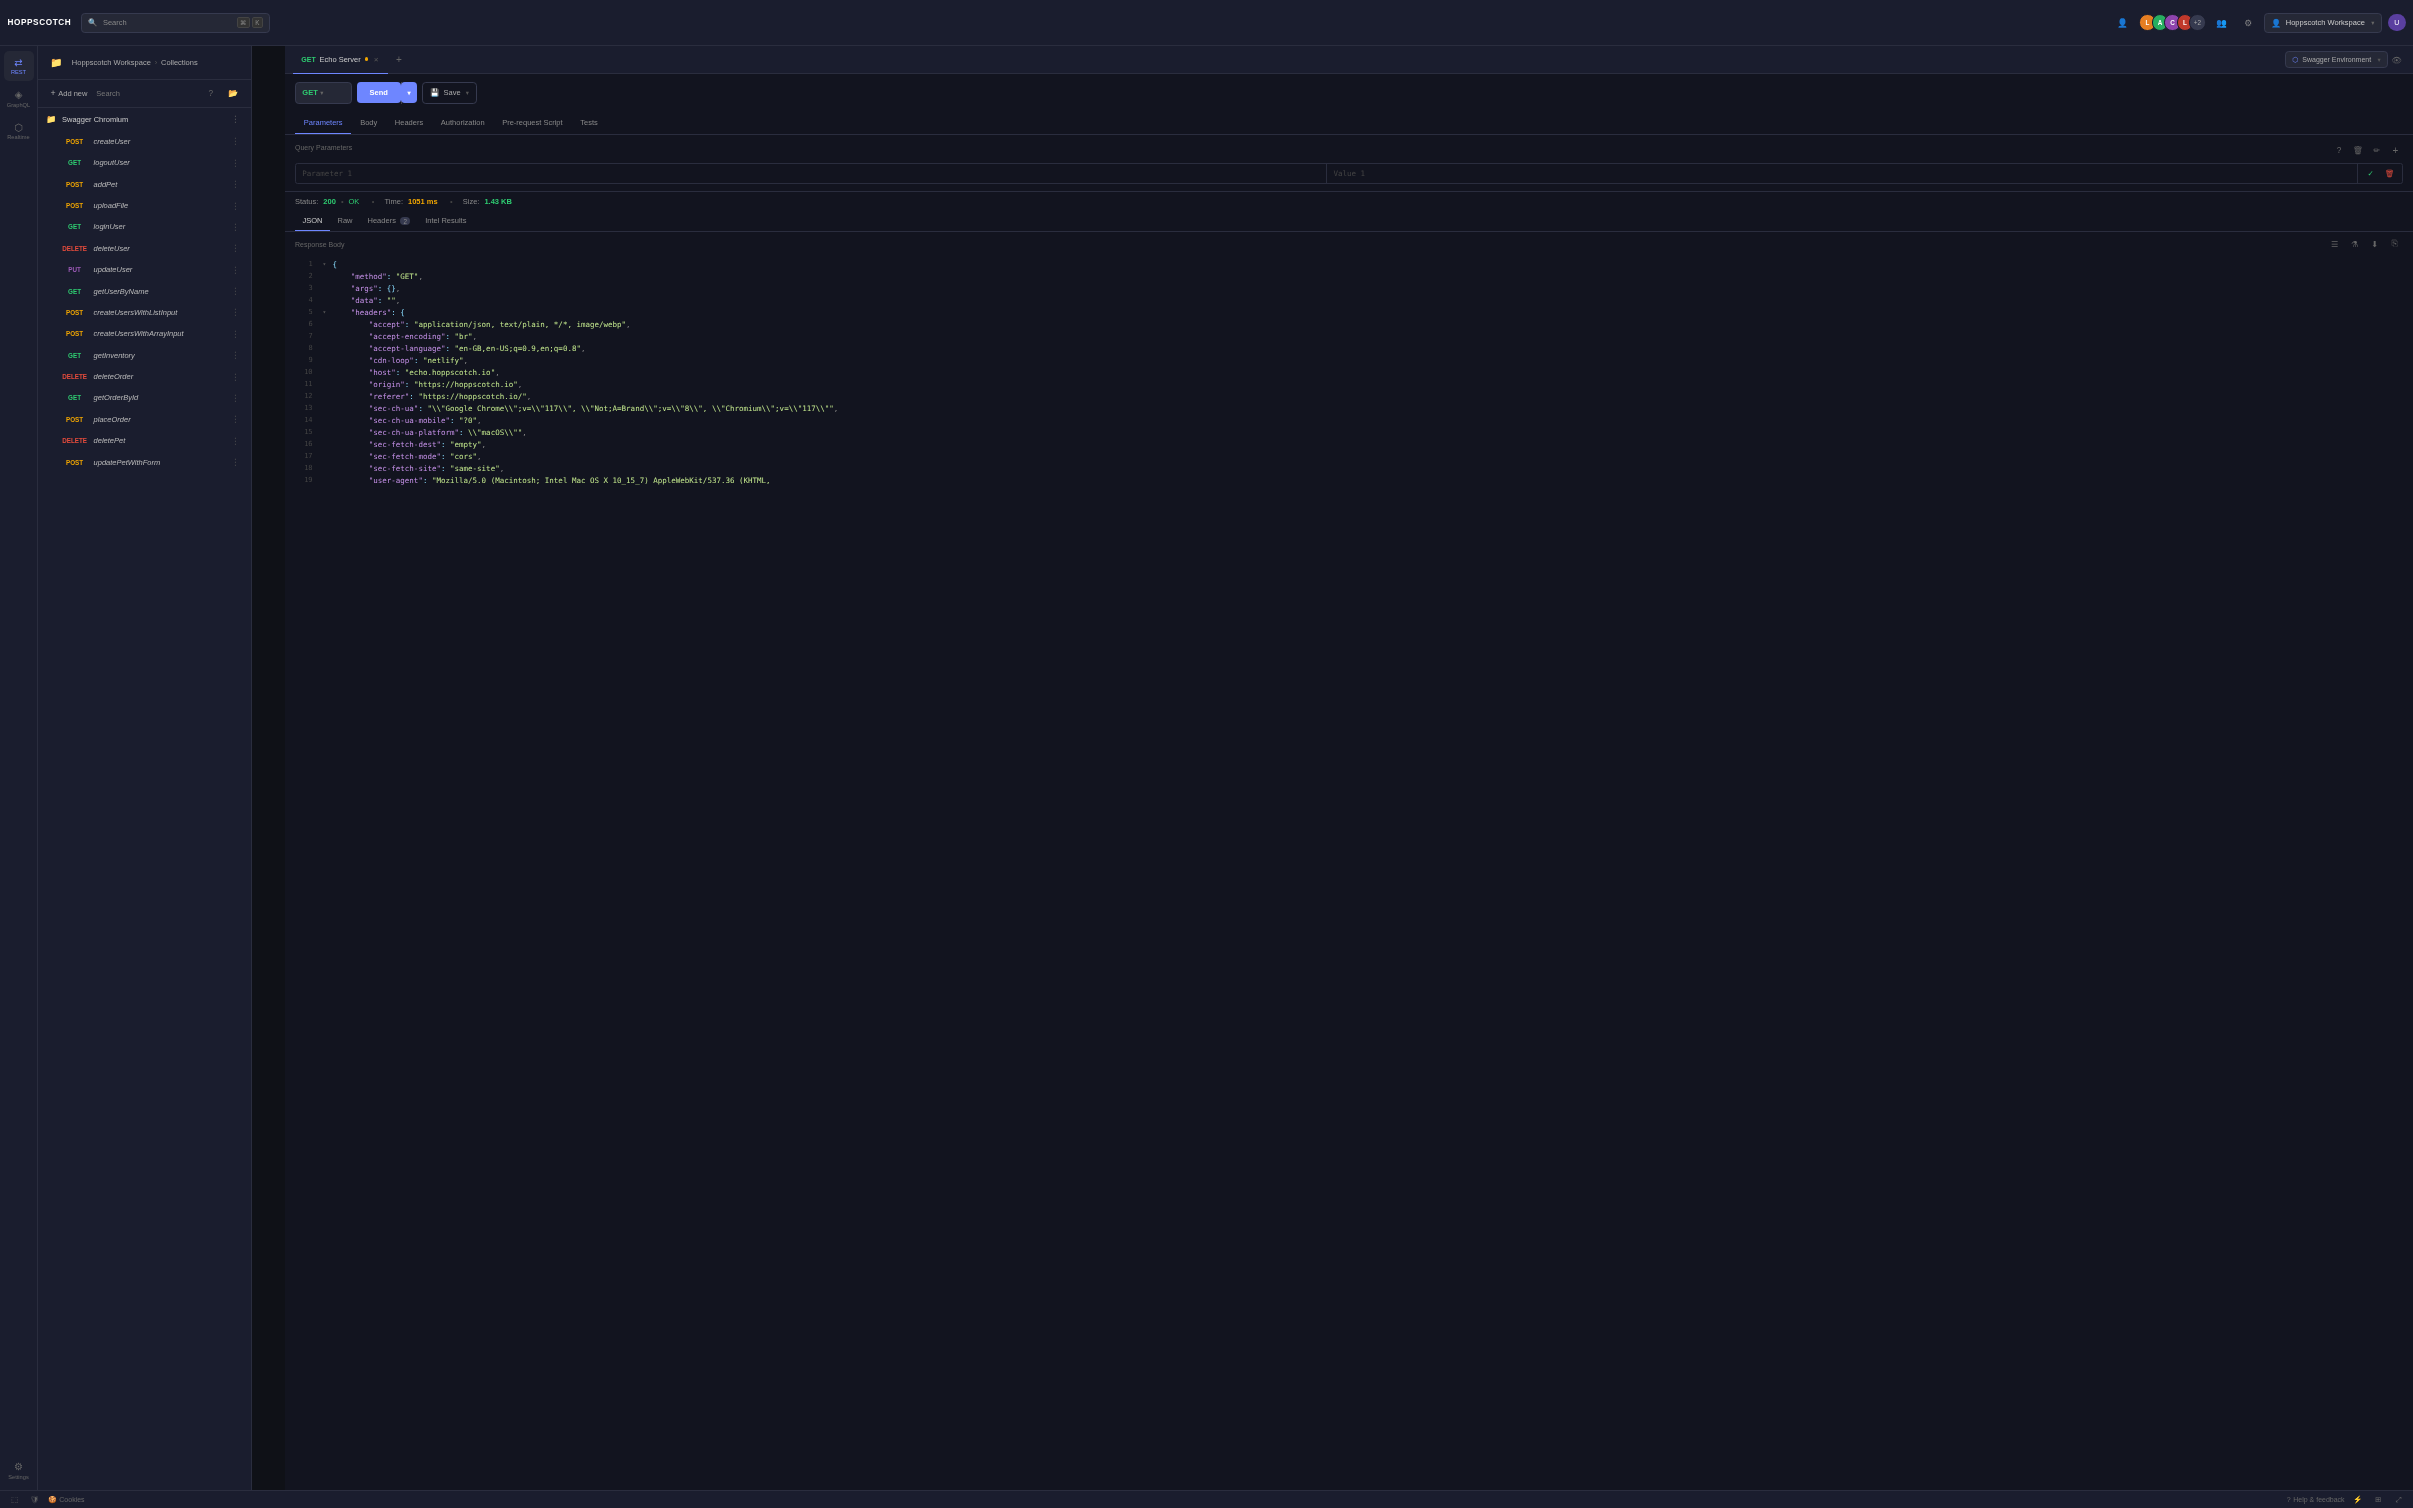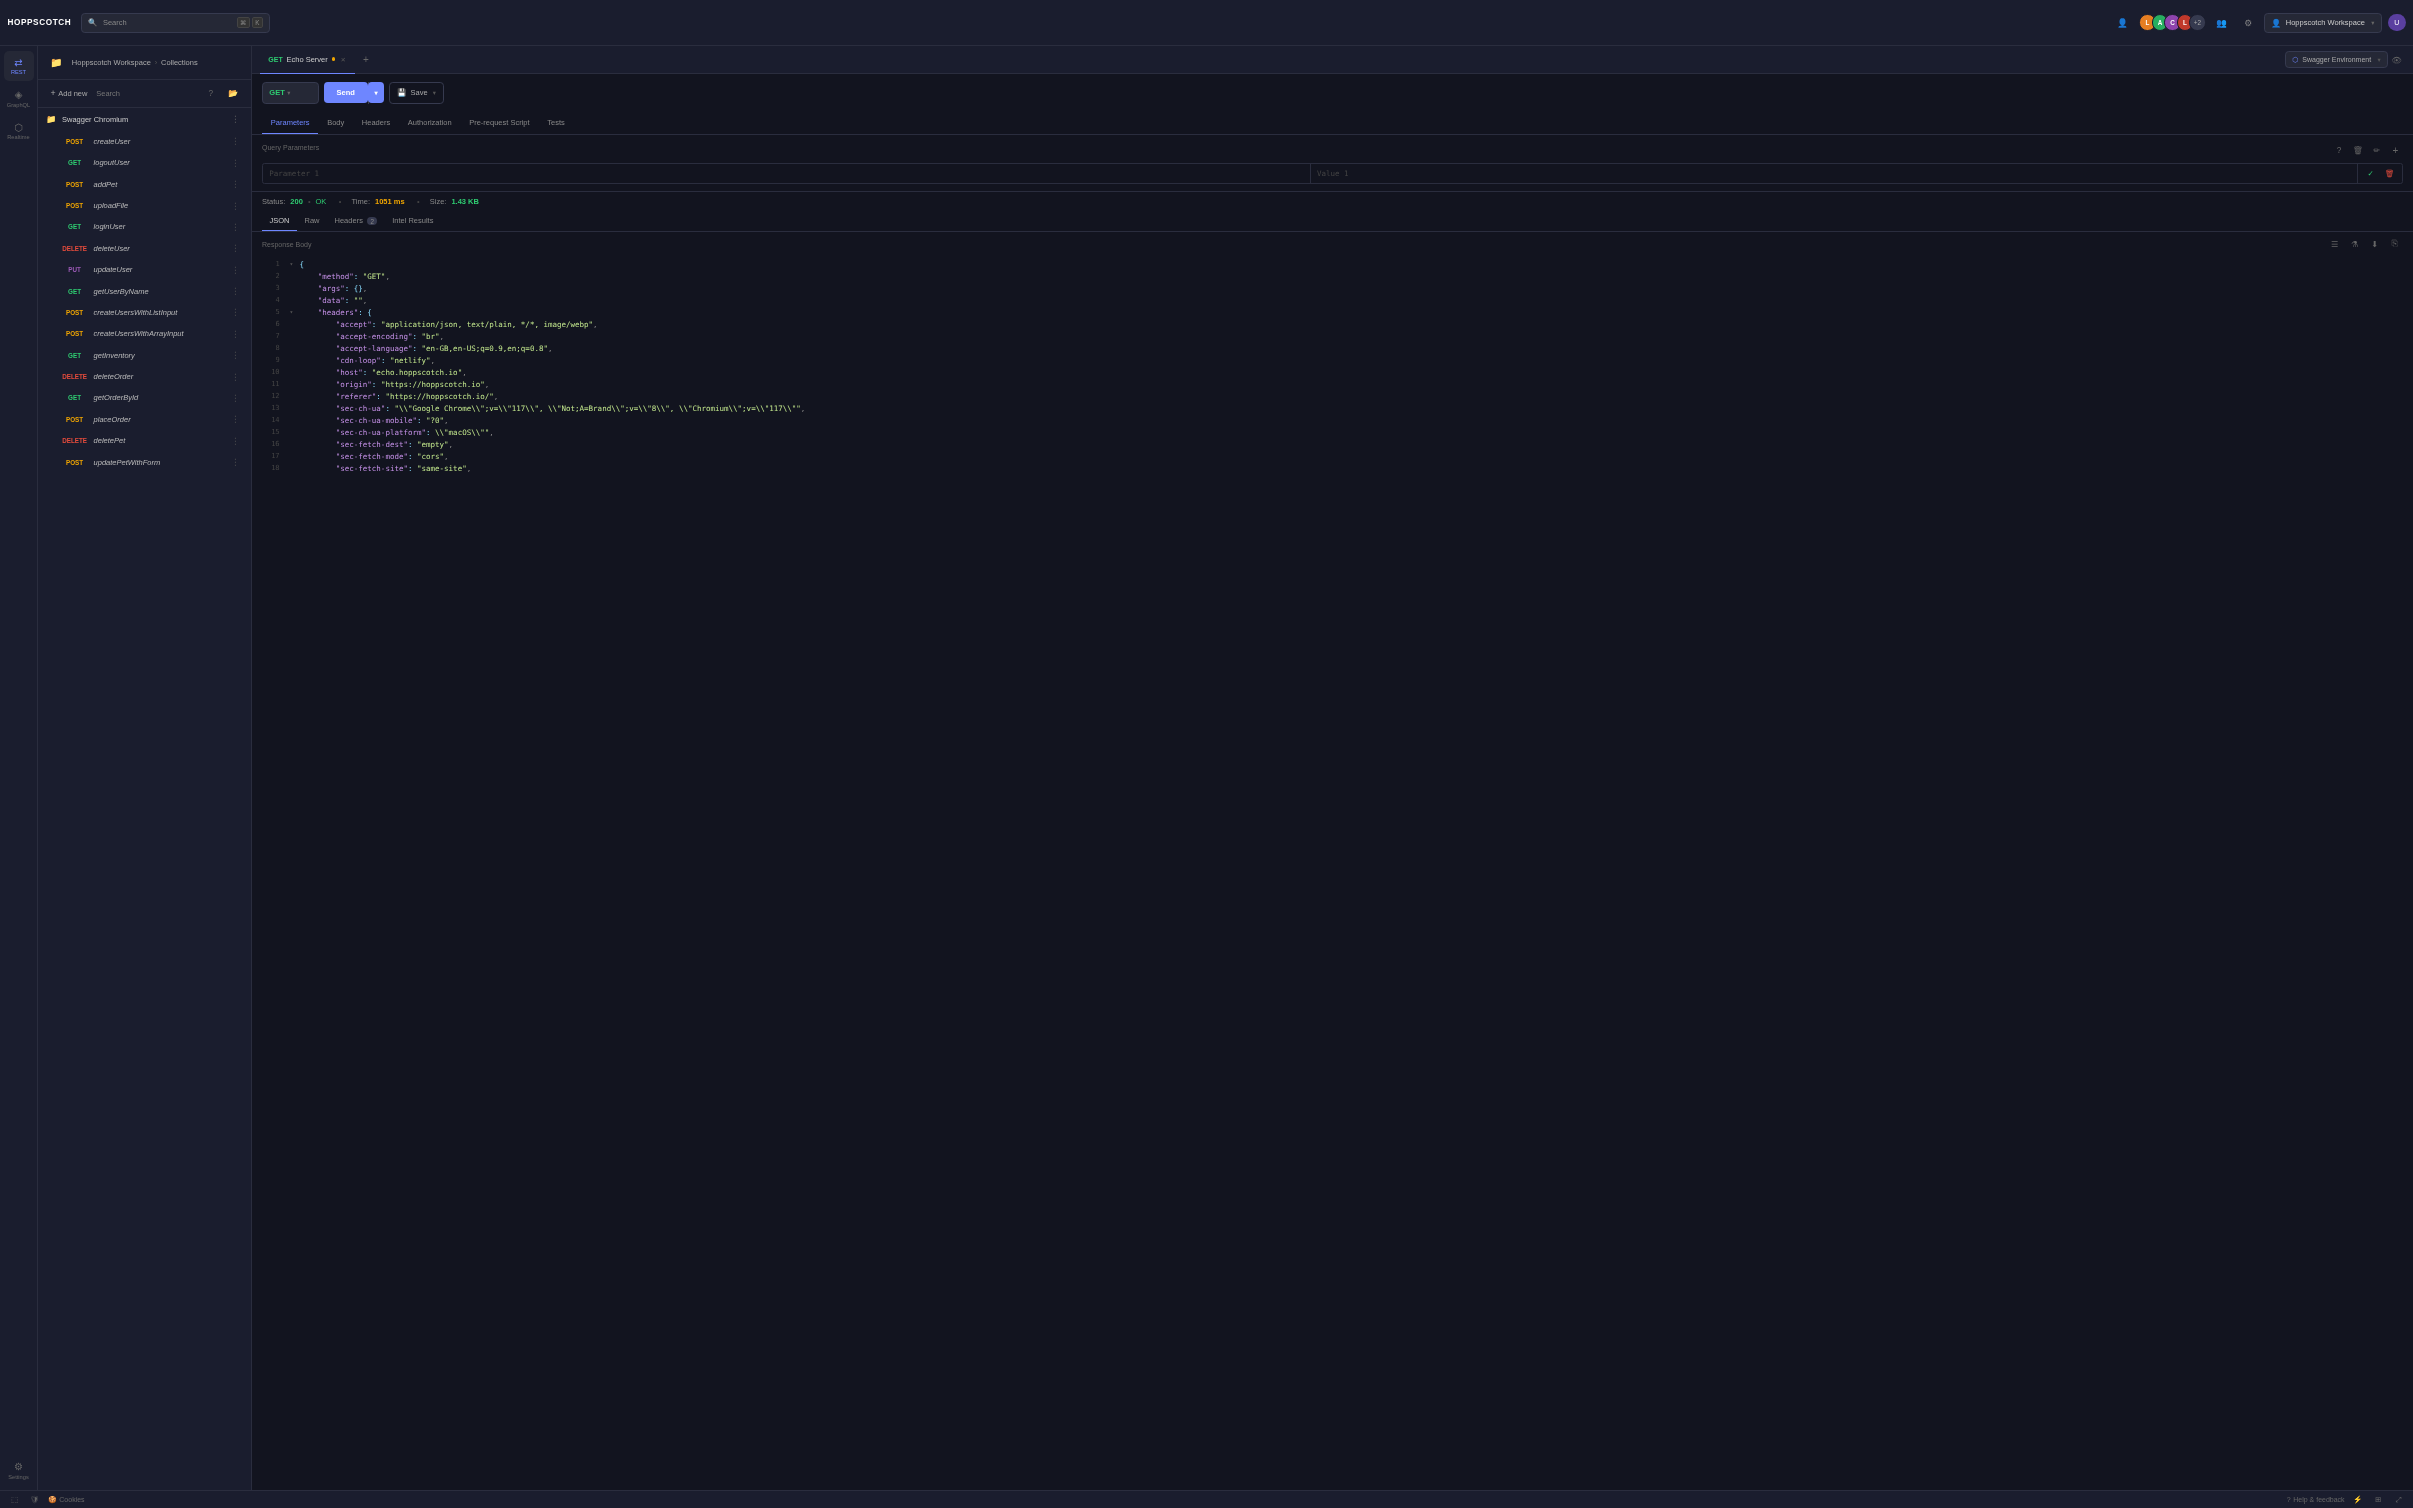--- a/index.html
+++ b/index.html
@@ -189,20 +189,21 @@
     .coll-item-name { color: #bbb; font-size: 7.5px; font-style: italic; }
     .coll-item-more { color: #555; font-size: 8.8px; cursor: pointer; padding: 1.3px 2.5px; }
 
     
     .main-content {
       flex: 1;
       display: flex;
       flex-direction: column;
       background: #12141f;
       overflow: hidden;
+      margin-left: 33px;
     }
 
     
     .request-tabs {
       display: flex; align-items: center;
       background: #1a1d2e;
       border-bottom: 0.6px solid #2a2d3e;
       padding: 0 7.5px;
       height: 28px;
       flex-shrink: 0;
@@ -833,20 +834,25 @@
           <div class="code-line">
             <span class="line-num">17</span>
             <span class="line-toggle"></span>
             <span class="code-text">        <span class="j-key">"sec-fetch-mode"</span><span class="j-colon">:</span> <span class="j-str">"cors"</span><span class="j-comma">,</span></span>
           </div>
           <div class="code-line">
             <span class="line-num">18</span>
             <span class="line-toggle"></span>
             <span class="code-text">        <span class="j-key">"sec-fetch-site"</span><span class="j-colon">:</span> <span class="j-str">"same-site"</span><span class="j-comma">,</span></span>
           </div>
+          <div class="code-line">
+            <span class="line-num">19</span>
+            <span class="line-toggle"></span>
+            <span class="code-text">        <span class="j-key">"user-agent"</span><span class="j-colon">:</span> <span class="j-str">"Mozilla/5.0 (Macintosh; Intel Mac OS X 10_15_7) AppleWebKit/537.36 (KHTML,</span></span>
+          </div>
         </div>
       </div>
     </div>
   </div>
 </div>
 
 <div class="bottom-bar">
   <div class="bottom-left">
     <button class="bottom-icon-btn">⬚</button>
     <button class="bottom-icon-btn">🛡</button>

